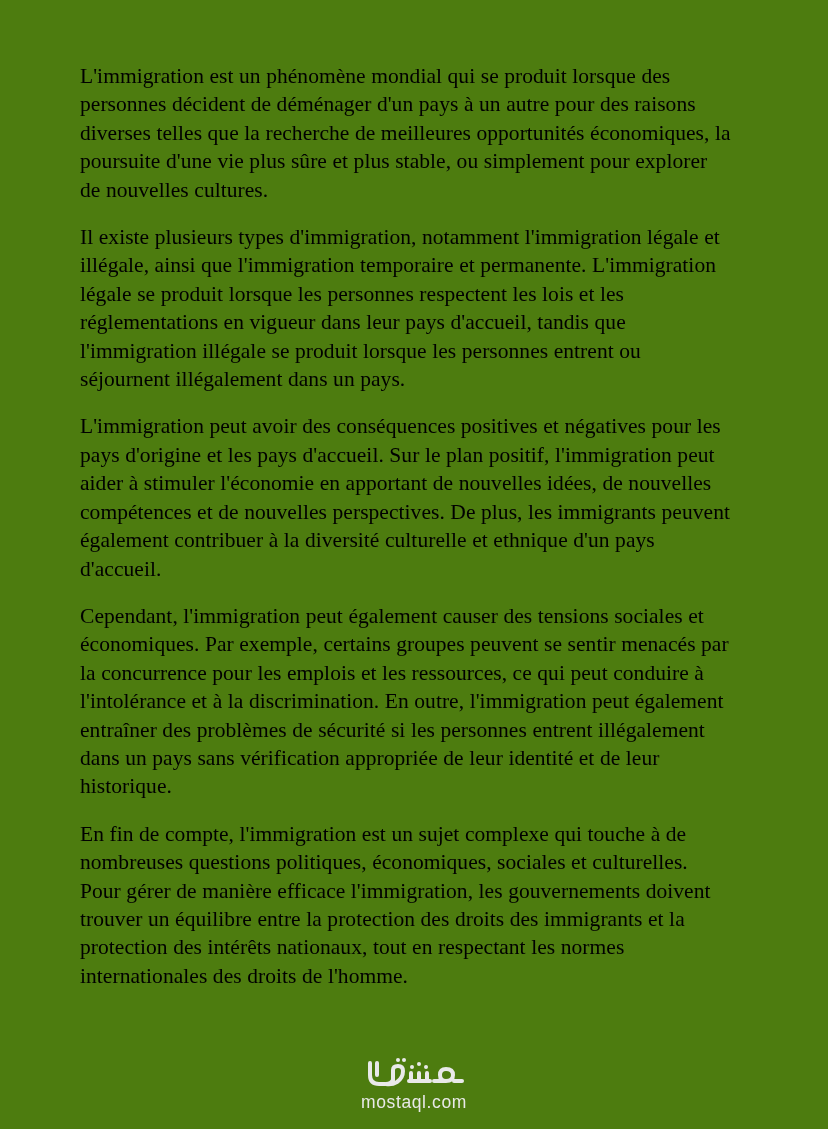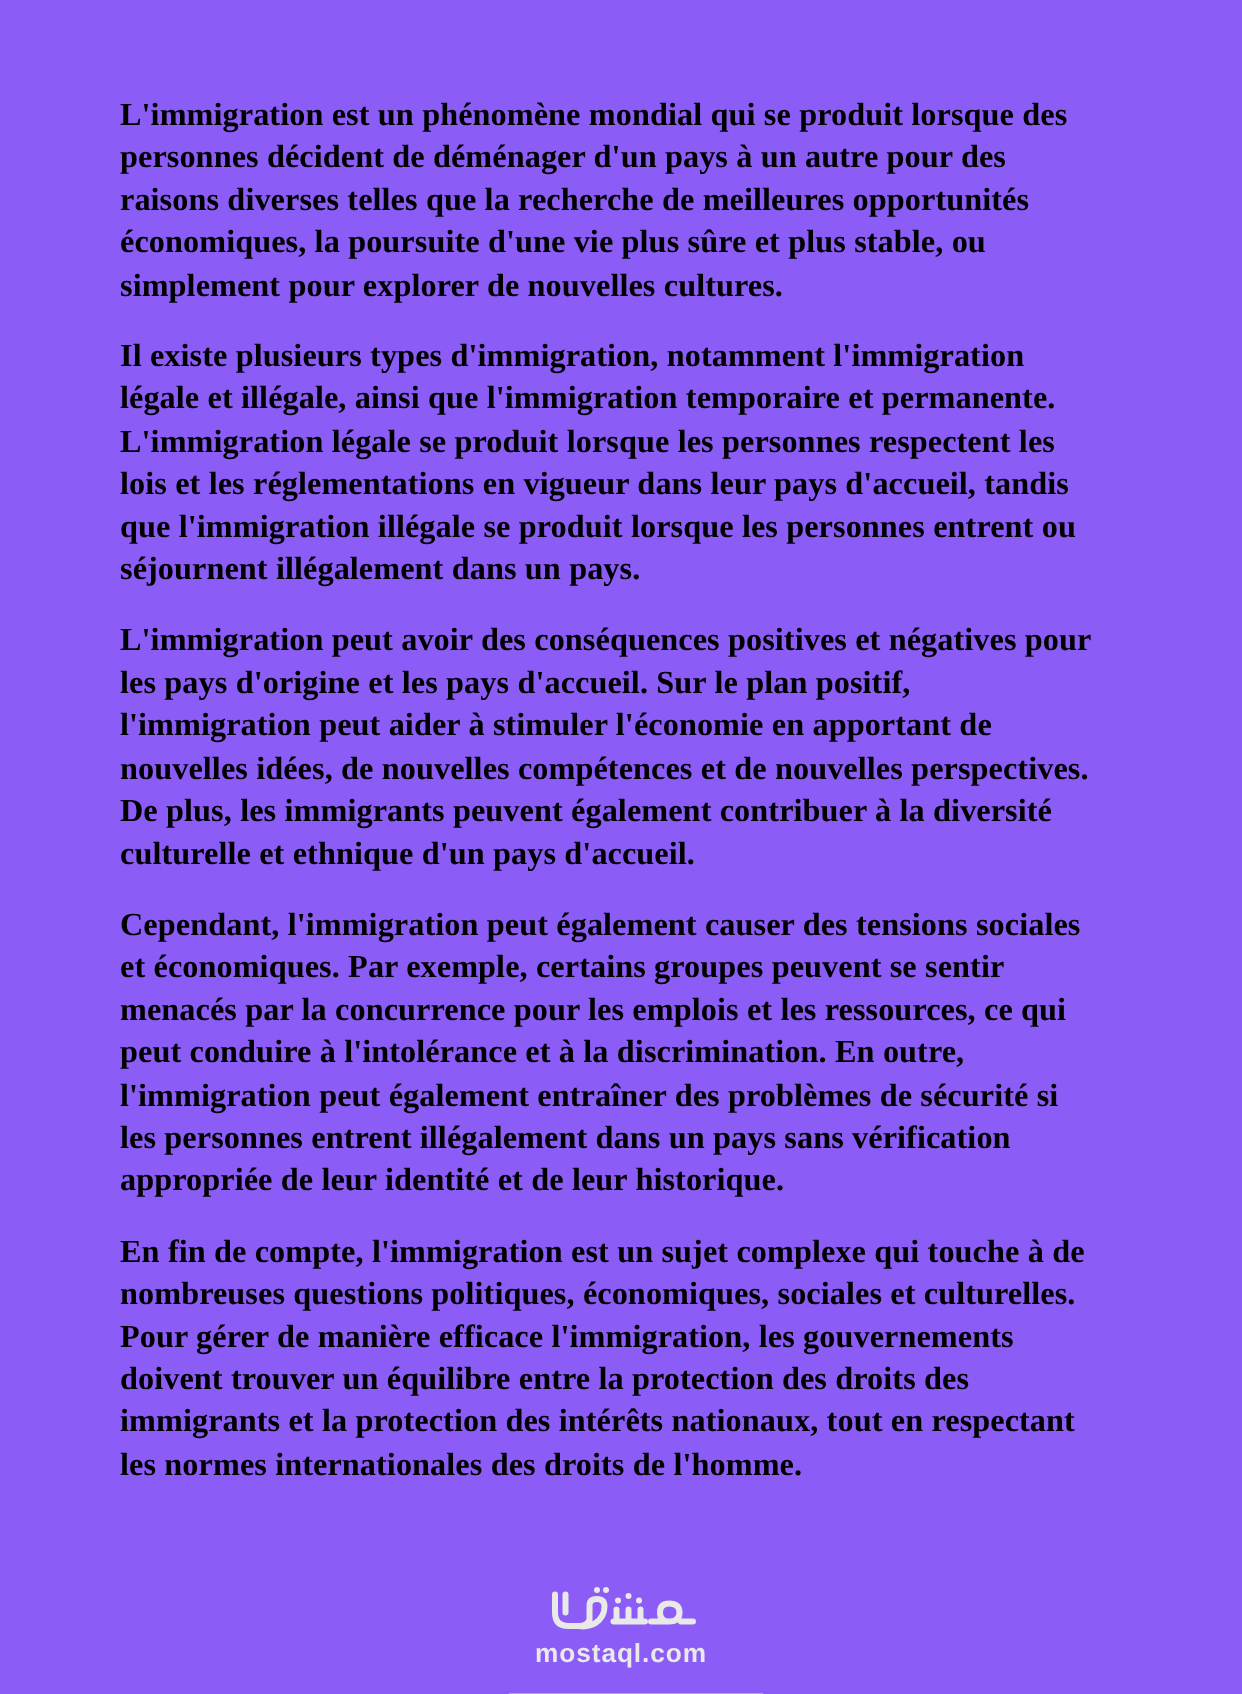--- a/index.html
+++ b/index.html
@@ -13,22 +13,21 @@
     height: 1129px;
     position: relative;
     overflow: hidden;
     font-family: "Liberation Serif", "DejaVu Serif", serif;
     color: #000000;
   }
 
   .page {
     position: absolute;
     inset: 0;
-    background: #8b5cf6;
-    font-weight: bold;
+    background: #4d7c0f;
   }
 
   .doc-body {
     position: absolute;
     left: 80px;
     top: 62px;
     width: 652px;
   }
 
   .para {

